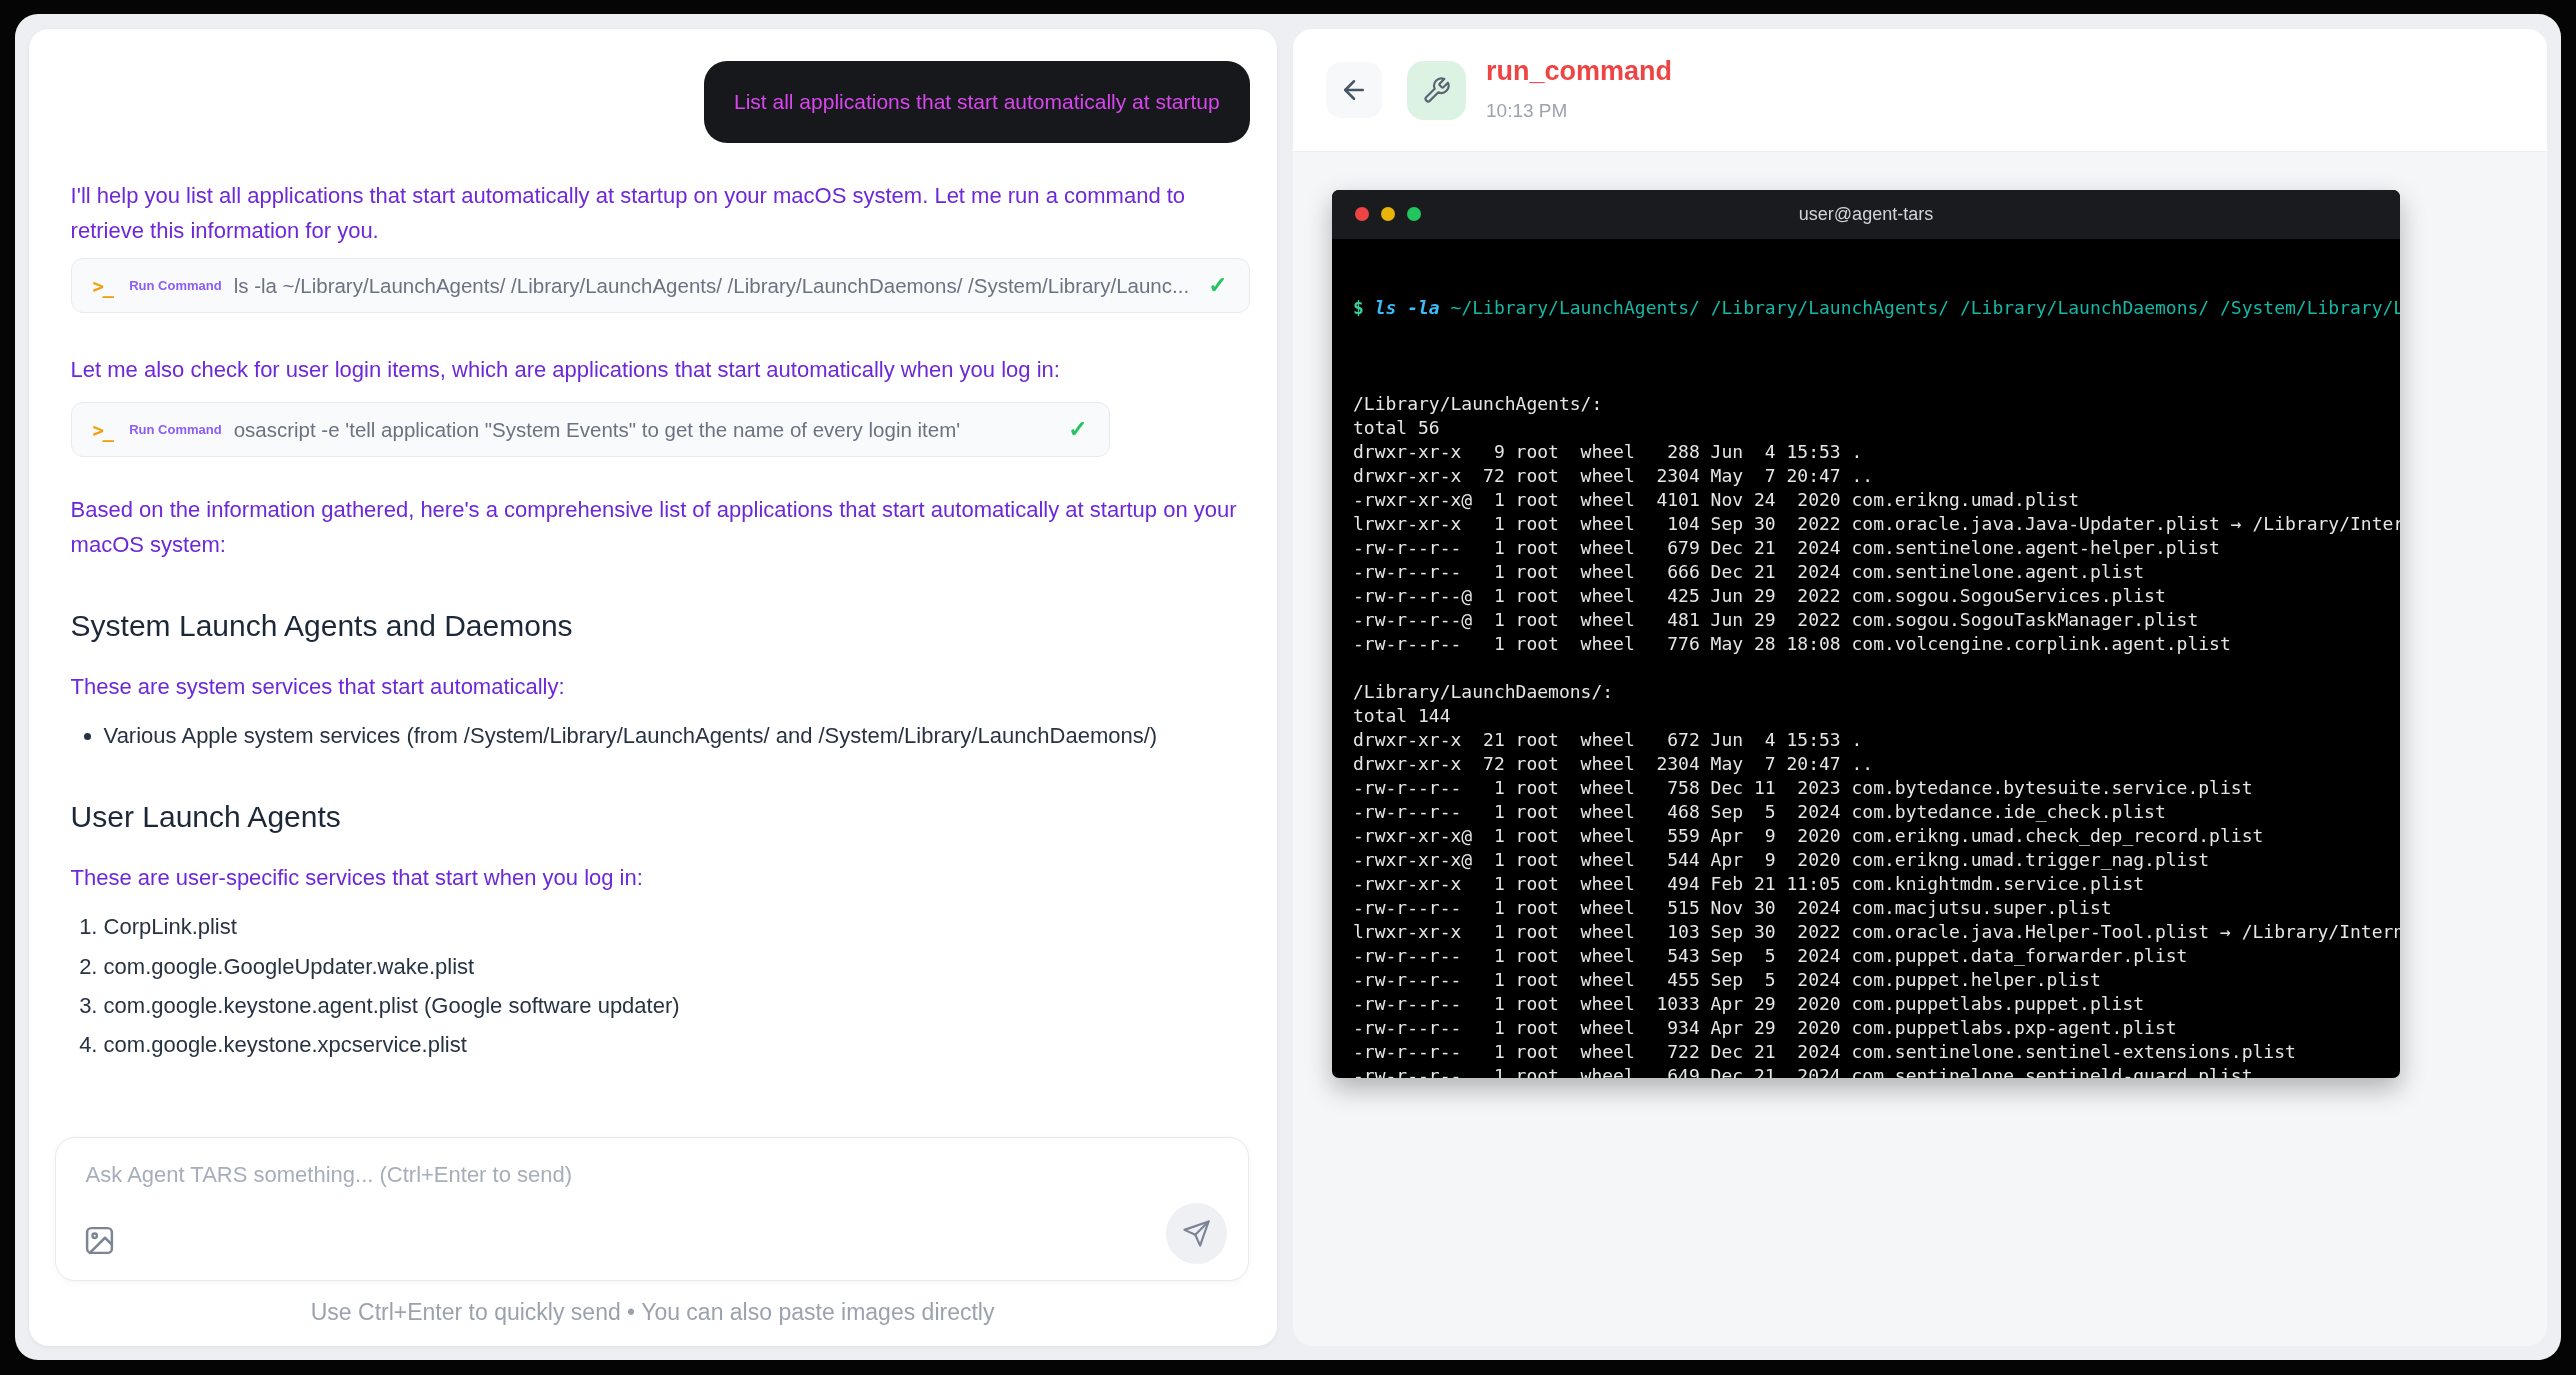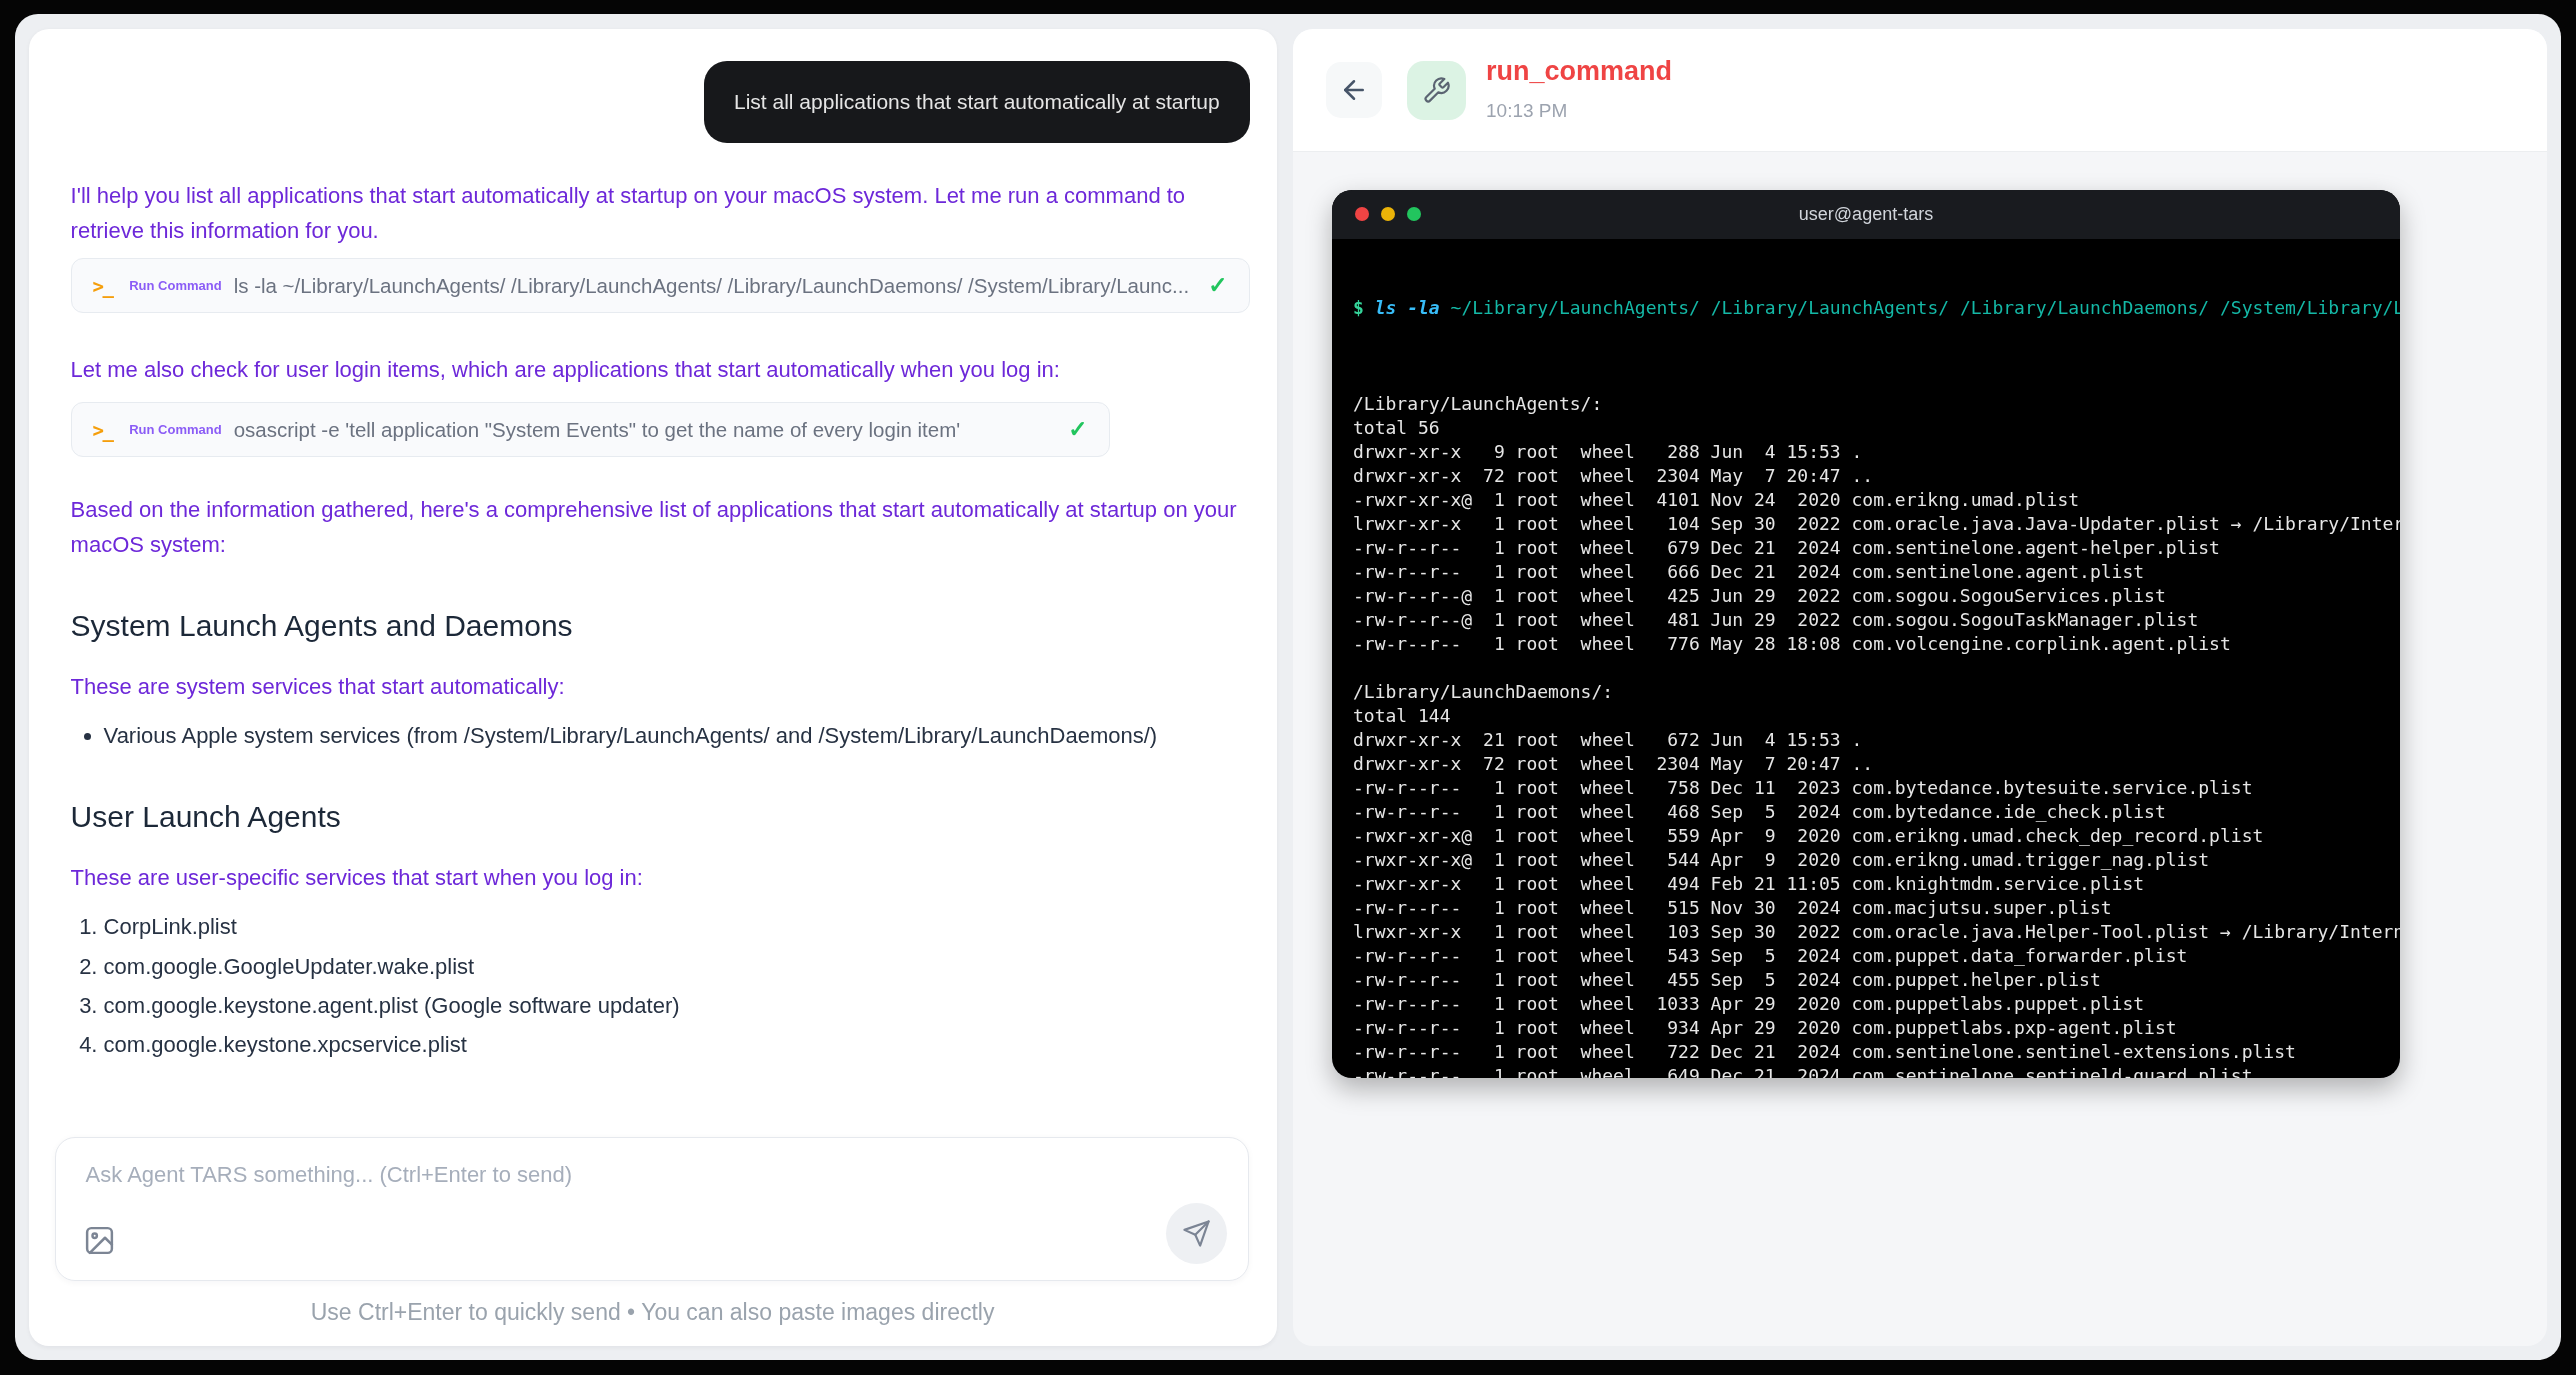--- a/index.html
+++ b/index.html
@@ -6,21 +6,21 @@
   html, body { width: 2576px; height: 1375px; background: #000; font-family: "Liberation Sans", sans-serif; }
   .stage { position: relative; width: 2576px; height: 1375px; background: #050505; overflow: hidden; }
 
   .app { position: absolute; left: 15px; top: 13.6px; right: 15px; bottom: 15px; background: #edeff2; border-radius: 23px; }
 
   
   .chat-card { position: absolute; left: 13.6px; top: 15px; width: 1248px; bottom: 13.6px; background: #ffffff; border-radius: 20px; box-shadow: 0 1.5px 4.5px rgba(15,23,42,.05); overflow: hidden; }
   .chat-scroll { position: absolute; left: 0; right: 0; top: 0; bottom: 227px; padding: 32px 27px 0 42px; overflow: hidden; }
 
   .bubble-row { display: flex; justify-content: flex-end; margin-bottom: 35px; }
-  .bubble { background: #17181b; color: #e5e5e5; font-size: 21px; line-height: 26px; padding: 28px 30px; border-radius: 23px; max-width: 834px; }
+  .bubble { background: #17181b; color: #d946ef; font-size: 21px; line-height: 26px; padding: 28px 30px; border-radius: 23px; max-width: 834px; }
 
   .msg p.body { font-size: 22px; line-height: 35px; color: #6d28d9; }
   .p1 { margin-bottom: 10.6px; }
   .p2 { margin-bottom: 15px; }
   .p3 { margin-bottom: 47px; }
   .p-sec { margin-bottom: 18px; }
 
   .chip { display: flex; align-items: center; height: 55px; background: #f9fafc; border: 0.8px solid #e7ebf0; border-radius: 12px; padding: 0 21px; }
   .chip--1 { width: 100%; margin-bottom: 39px; }
   .chip--2 { width: 1039px; margin-bottom: 35px; }
@@ -48,21 +48,21 @@
 
   
   .right-panel { position: absolute; left: 1278px; top: 15px; right: 13.6px; bottom: 13.6px; background: #f5f6f8; border-radius: 20px; overflow: hidden; }
   .right-header { height: 123px; background: #ffffff; border-bottom: 0.8px solid #eceef0; position: relative; }
   .back-btn { position: absolute; left: 33px; top: 33px; width: 56px; height: 56px; border-radius: 15px; background: #f6f8f9; border: none; display: flex; align-items: center; justify-content: center; color: #475569; cursor: pointer; }
   .tool-badge { position: absolute; left: 114px; top: 32px; width: 59px; height: 59px; border-radius: 16.7px; background: #dcf3e4; display: flex; align-items: center; justify-content: center; color: #5b6472; }
   .panel-title { position: absolute; left: 193px; top: 27px; font-size: 27px; font-weight: 700; color: #ef4444; }
   .panel-time { position: absolute; left: 193px; top: 71px; font-size: 19px; color: #9ca3af; }
 
   
-  .terminal { position: absolute; left: 39px; top: 161px; width: 1068px; height: 888px; background: #000; border-radius: 20px; overflow: hidden; box-shadow: 0 10.6px 26px rgba(0,0,0,.28); }
+  .terminal { position: absolute; left: 39px; top: 161px; width: 1068px; height: 888px; background: #000; border-radius: 7px; overflow: hidden; box-shadow: 0 10.6px 26px rgba(0,0,0,.28); }
   .term-header { height: 49px; background: #191b1f; position: relative; display: flex; align-items: center; }
   .dots { display: flex; gap: 11.4px; margin-left: 23px; }
   .dot { width: 14.4px; height: 14.4px; border-radius: 50%; }
   .dot-red { background: #ef4444; }
   .dot-yellow { background: #eab308; }
   .dot-green { background: #22c55e; }
   .term-title { position: absolute; left: 0; right: 0; text-align: center; font-size: 18px; color: #d1d5db; }
   .term-body { padding: 9px 21px 0 21px; font-family: "DejaVu Sans Mono", monospace; font-size: 18px; line-height: 24px; color: #e6e6e6; white-space: pre; overflow: hidden; height: calc(100% - 49px); }
   .t-prompt { color: #34d399; font-weight: bold; }
   .t-cmd { color: #38bdf8; font-weight: bold; font-style: italic; }

